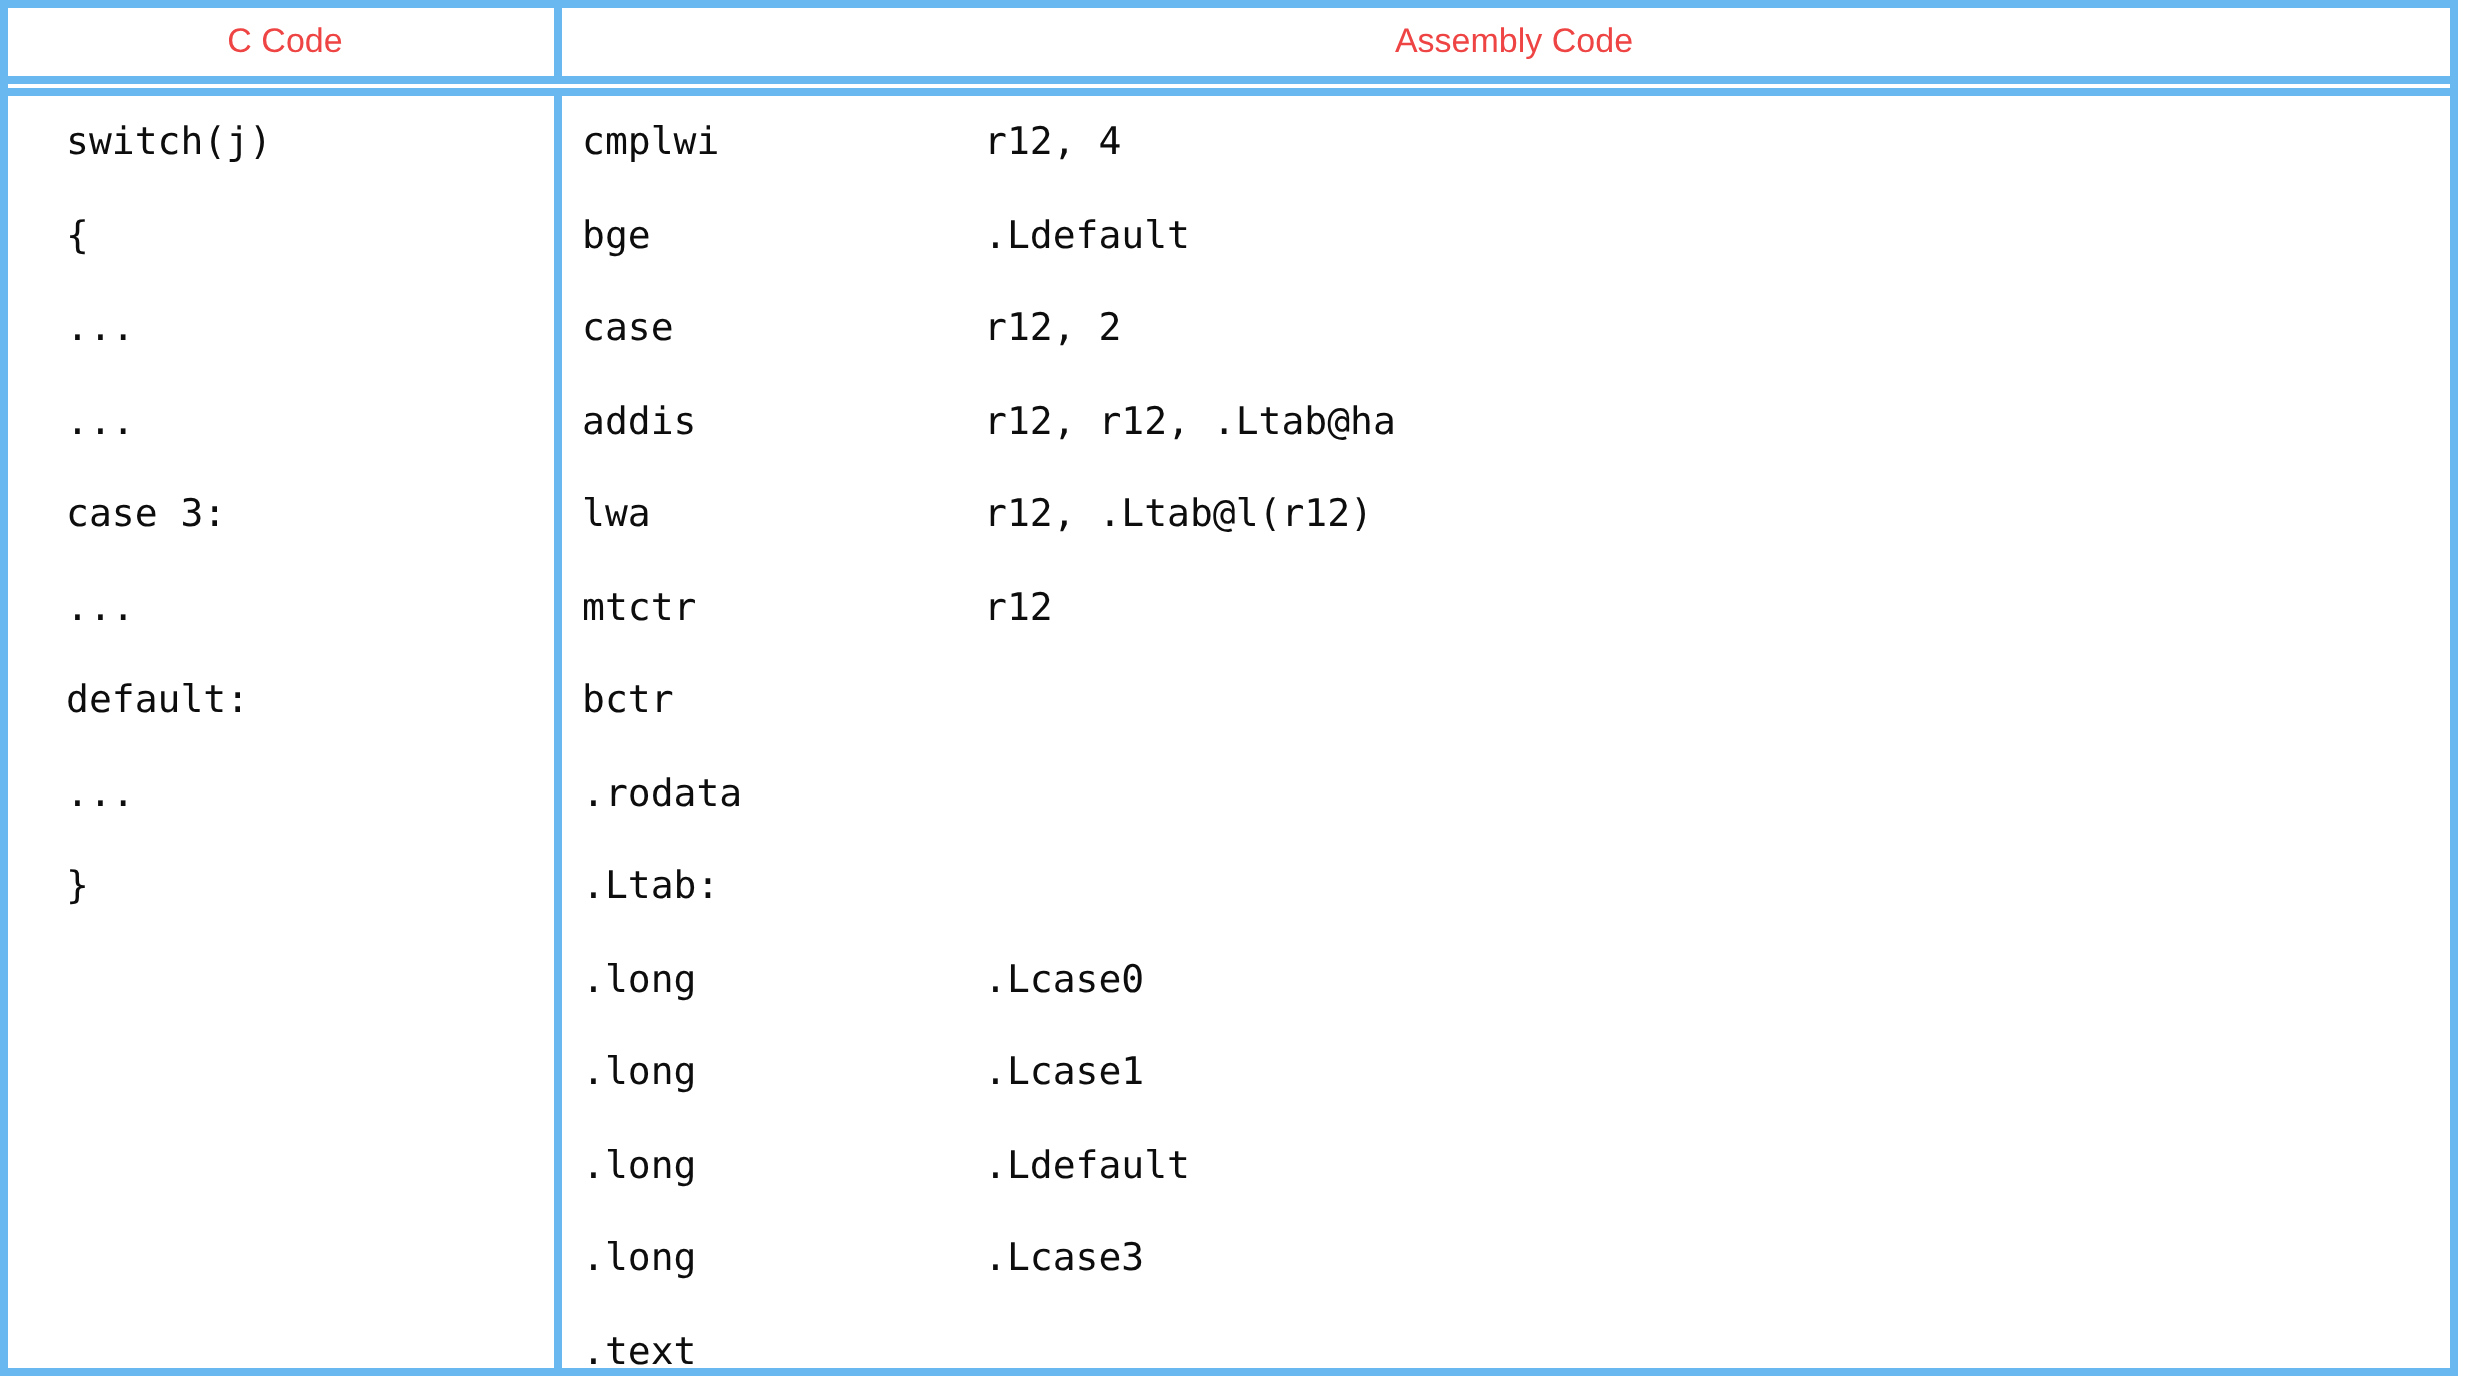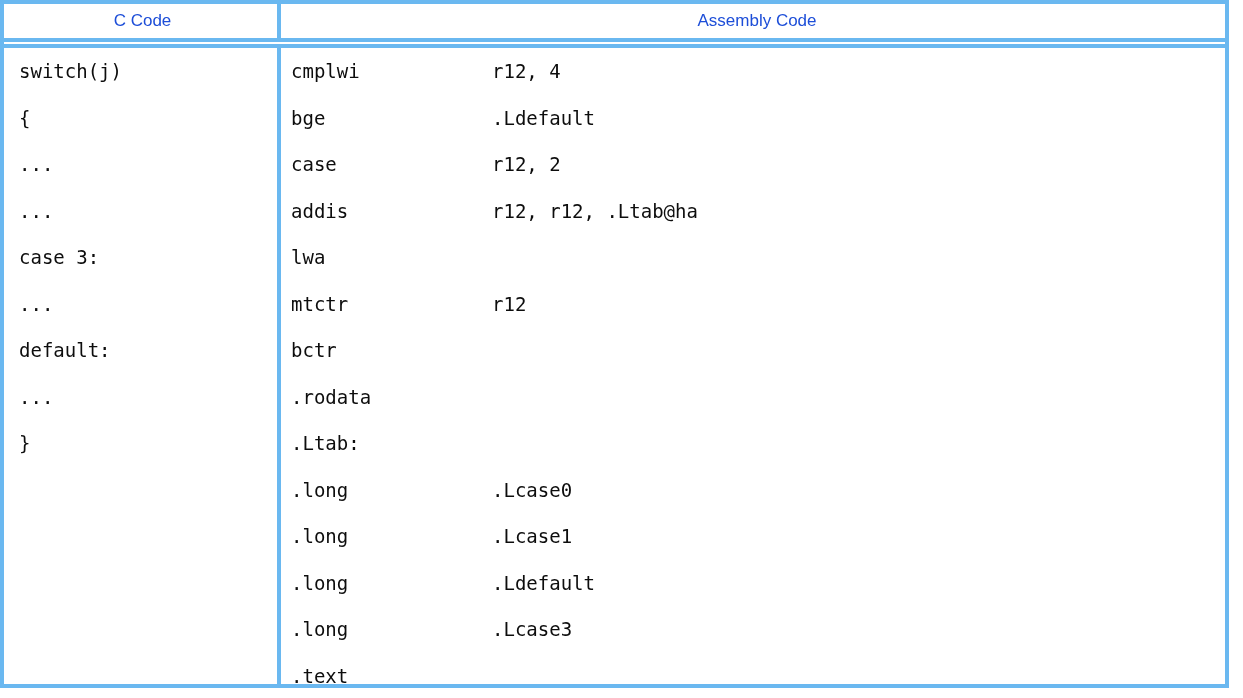--- a/index.html
+++ b/index.html
@@ -44,21 +44,21 @@
     width: 1225px;
     height: 34px;
   }
   .header-cell {
     position: absolute;
     top: 0;
     height: 34px;
     line-height: 34px;
     text-align: center;
     font-size: 17px;
-    color: #1d4ed8;
+    color: #ef4444;
     font-family: "Liberation Sans", sans-serif;
     white-space: nowrap;
   }
   .header-cell.c-code   { left: 0;     width: 277px; }
   .header-cell.asm-code { left: 281px; width: 944px; }
 
   
   .body-area {
     position: absolute;
     left: 4px;
@@ -86,20 +86,21 @@
   .code-line {
     height: 46.5px;
     line-height: 46.5px;
     font-family: "DejaVu Sans Mono", monospace;
     font-size: 19px;
     color: #0d0d0d;
     white-space: pre;
   }
   .col-c .code-line {
     padding-left: 15px;
+    margin-left: 14px;
   }
 
   .asm-line {
     height: 46.5px;
     line-height: 46.5px;
     font-family: "DejaVu Sans Mono", monospace;
     font-size: 19px;
     color: #0d0d0d;
     white-space: pre;
     position: relative;
@@ -165,20 +166,21 @@
       <div class="asm-line">
         <span class="asm-mnemonic">case</span>
         <span class="asm-operand">r12, 2</span>
       </div>
       <div class="asm-line">
         <span class="asm-mnemonic">addis</span>
         <span class="asm-operand">r12, r12, .Ltab@ha</span>
       </div>
       <div class="asm-line">
         <span class="asm-mnemonic">lwa</span>
+        <span class="asm-operand">r12, .Ltab@l(r12)</span>
       </div>
       <div class="asm-line">
         <span class="asm-mnemonic">mtctr</span>
         <span class="asm-operand">r12</span>
       </div>
       <div class="asm-line">
         <span class="asm-mnemonic">bctr</span>
         <span class="asm-operand"></span>
       </div>
       <div class="asm-line">

